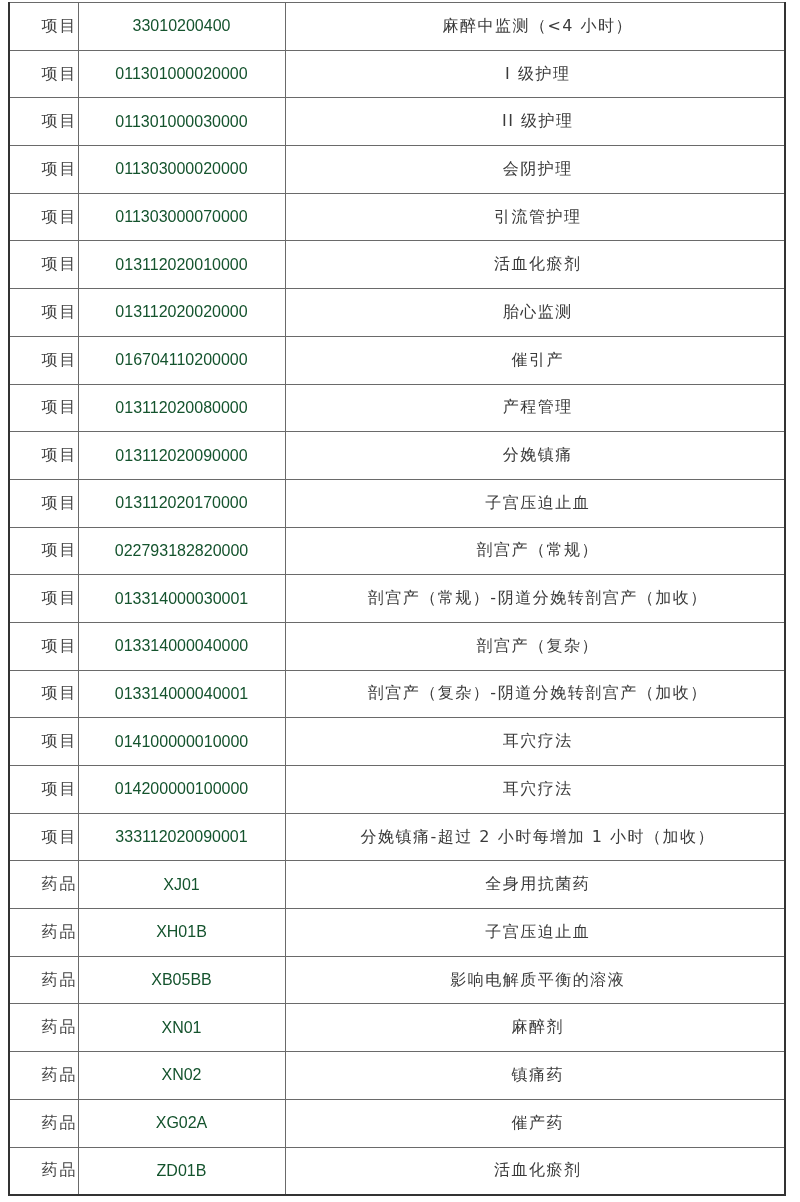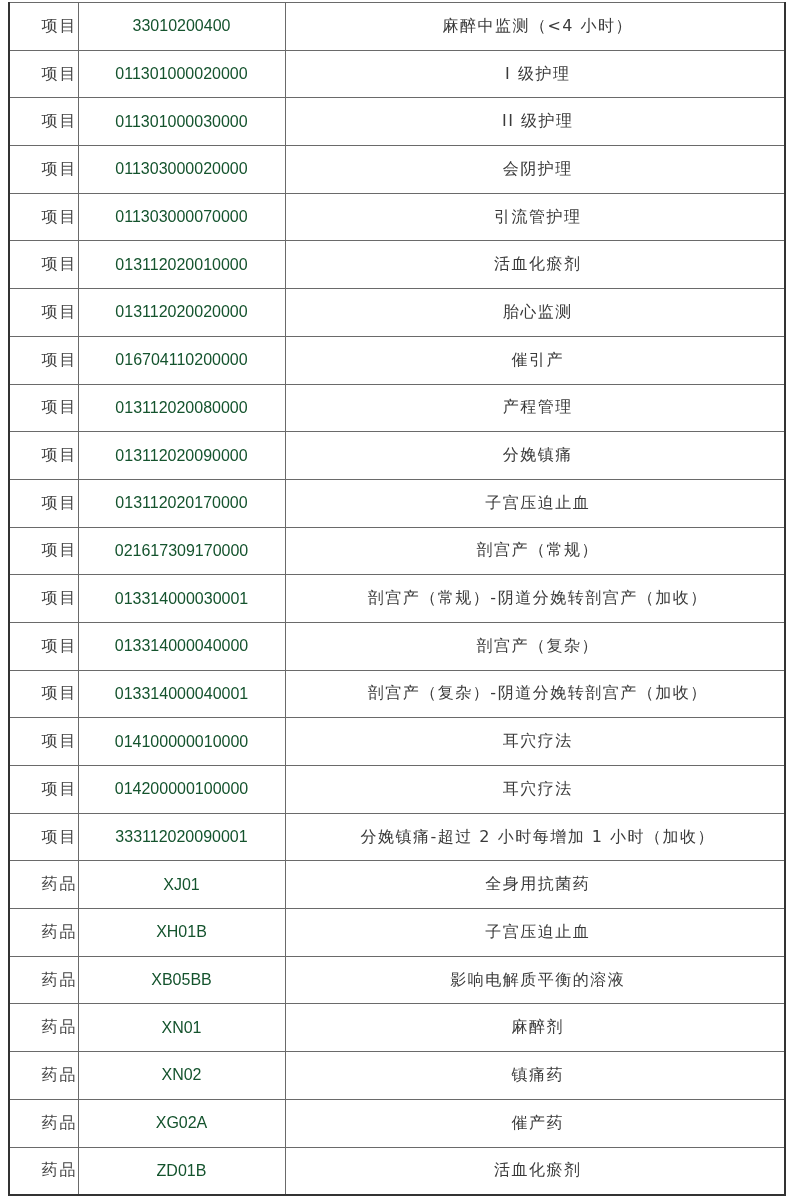--- a/index.html
+++ b/index.html
@@ -129,21 +129,21 @@
         <td class="code">013112020090000</td>
         <td class="name">分娩镇痛</td>
       </tr>
       <tr>
         <td class="type">项目</td>
         <td class="code">013112020170000</td>
         <td class="name">子宫压迫止血</td>
       </tr>
       <tr>
         <td class="type">项目</td>
-        <td class="code">021617309170000</td>
+        <td class="code">022793182820000</td>
         <td class="name">剖宫产（常规）</td>
       </tr>
       <tr>
         <td class="type">项目</td>
         <td class="code">013314000030001</td>
         <td class="name">剖宫产（常规）-阴道分娩转剖宫产（加收）</td>
       </tr>
       <tr>
         <td class="type">项目</td>
         <td class="code">013314000040000</td>

